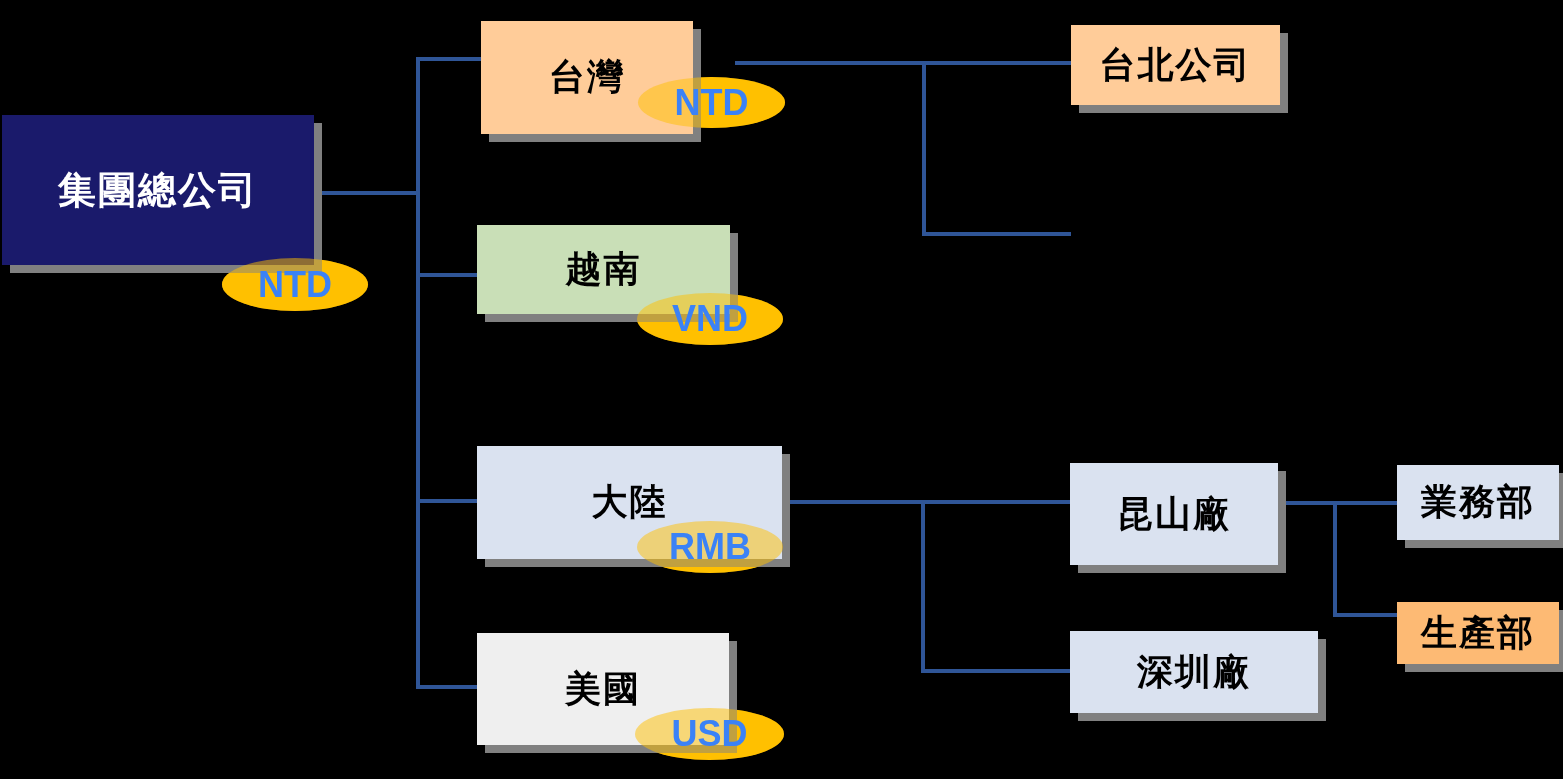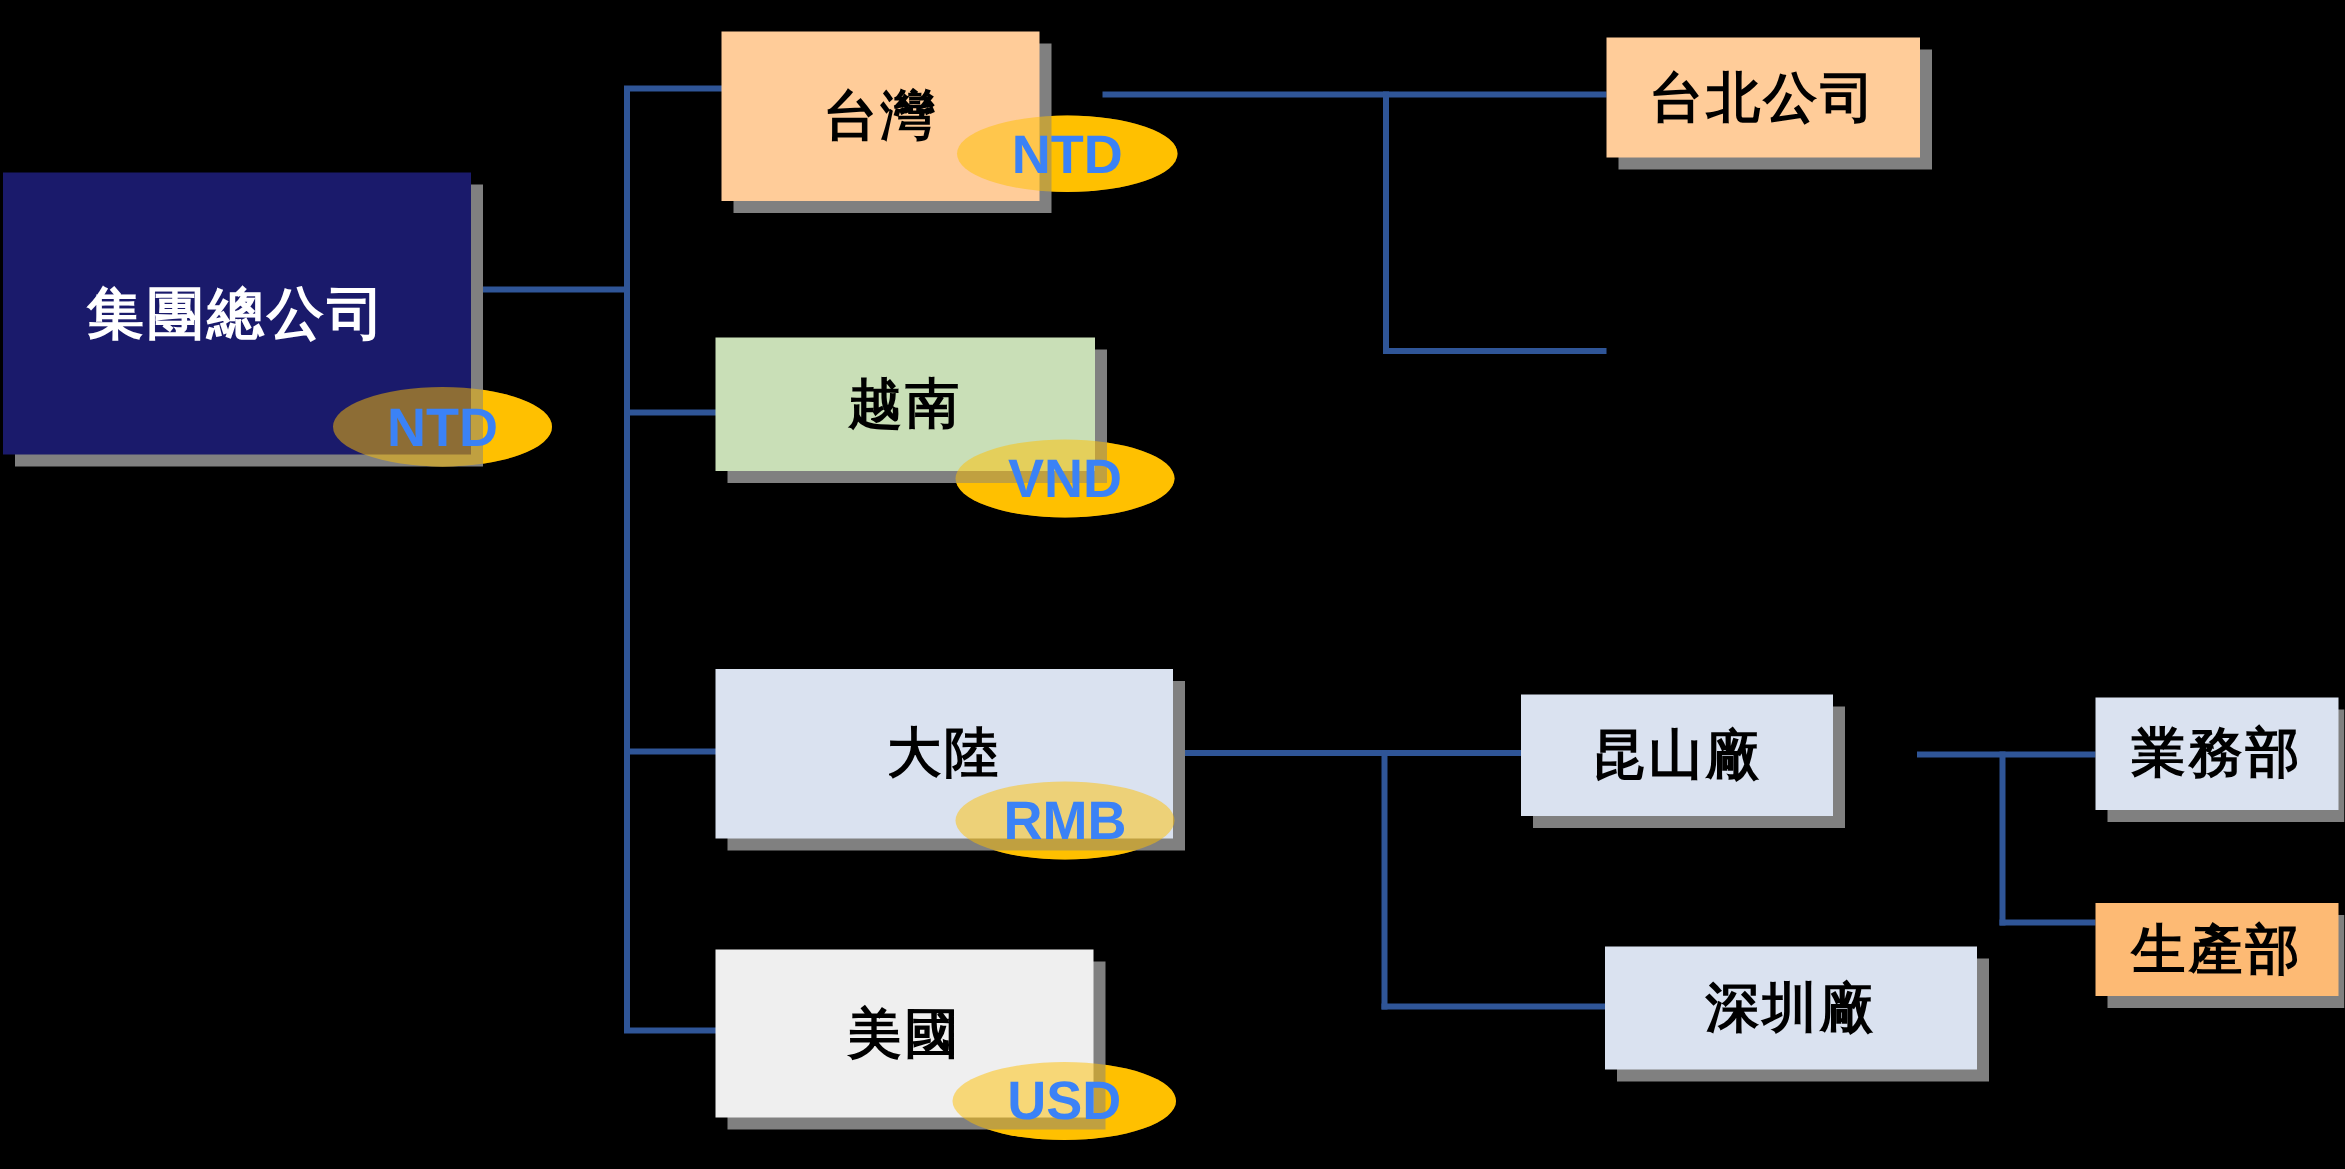--- a/index.html
+++ b/index.html
@@ -27,29 +27,29 @@
   .l-production-h{left:1333px;top:613px;width:64px;height:4px;}
 
   
   .node{
     position:absolute;z-index:3;display:flex;align-items:center;justify-content:center;
     box-shadow:8px 8px 0 #808080;
   }
   .node-label{
     font-size:36px;font-weight:600;color:#000;letter-spacing:2px;white-space:nowrap;
   }
-  .node-hq{left:2px;top:115px;width:312px;height:188px;background:#1A1A6B;}
+  .node-hq{left:2px;top:115px;width:312px;height:150px;background:#1A1A6B;}
   .node-hq .node-label{color:#FFFFFF;font-size:38px;font-weight:700;}
   .node-taiwan  {left:481px;top:0px;width:212px;height:113px;background:#FFCC99;margin-top:21px;}
   .node-vietnam {left:477px;top:225px;width:253px;height:89px;background:#C9DFB7;}
   .node-china   {left:477px;top:446px;width:305px;height:113px;background:#DAE2F0;}
   .node-usa     {left:477px;top:633px;width:252px;height:112px;background:#EFEFEF;}
   .node-taipei  {left:1071px;top:25px;width:209px;height:80px;background:#FFCC99;}
   .node-taichung{left:1071px;top:193px;width:209px;height:81px;background:#FFCC99;}
-  .node-kunshan {left:1014px;top:463px;width:208px;height:81px;background:#DAE2F0;}
+  .node-kunshan {left:1070px;top:463px;width:208px;height:102px;background:#DAE2F0;}
   .node-shenzhen{left:1070px;top:631px;width:248px;height:82px;background:#DAE2F0;}
   .node-sales   {left:1397px;top:465px;width:162px;height:75px;background:#DAE2F0;}
   .node-production{left:1397px;top:602px;width:162px;height:62px;background:#fdba74;}
 
   
   .badge-under{position:absolute;z-index:2;border-radius:50%;background:#FFC000;}
   .badge-over{
     position:absolute;z-index:4;border-radius:50%;background:rgba(255,192,0,0.5);
     display:flex;align-items:center;justify-content:center;
   }

